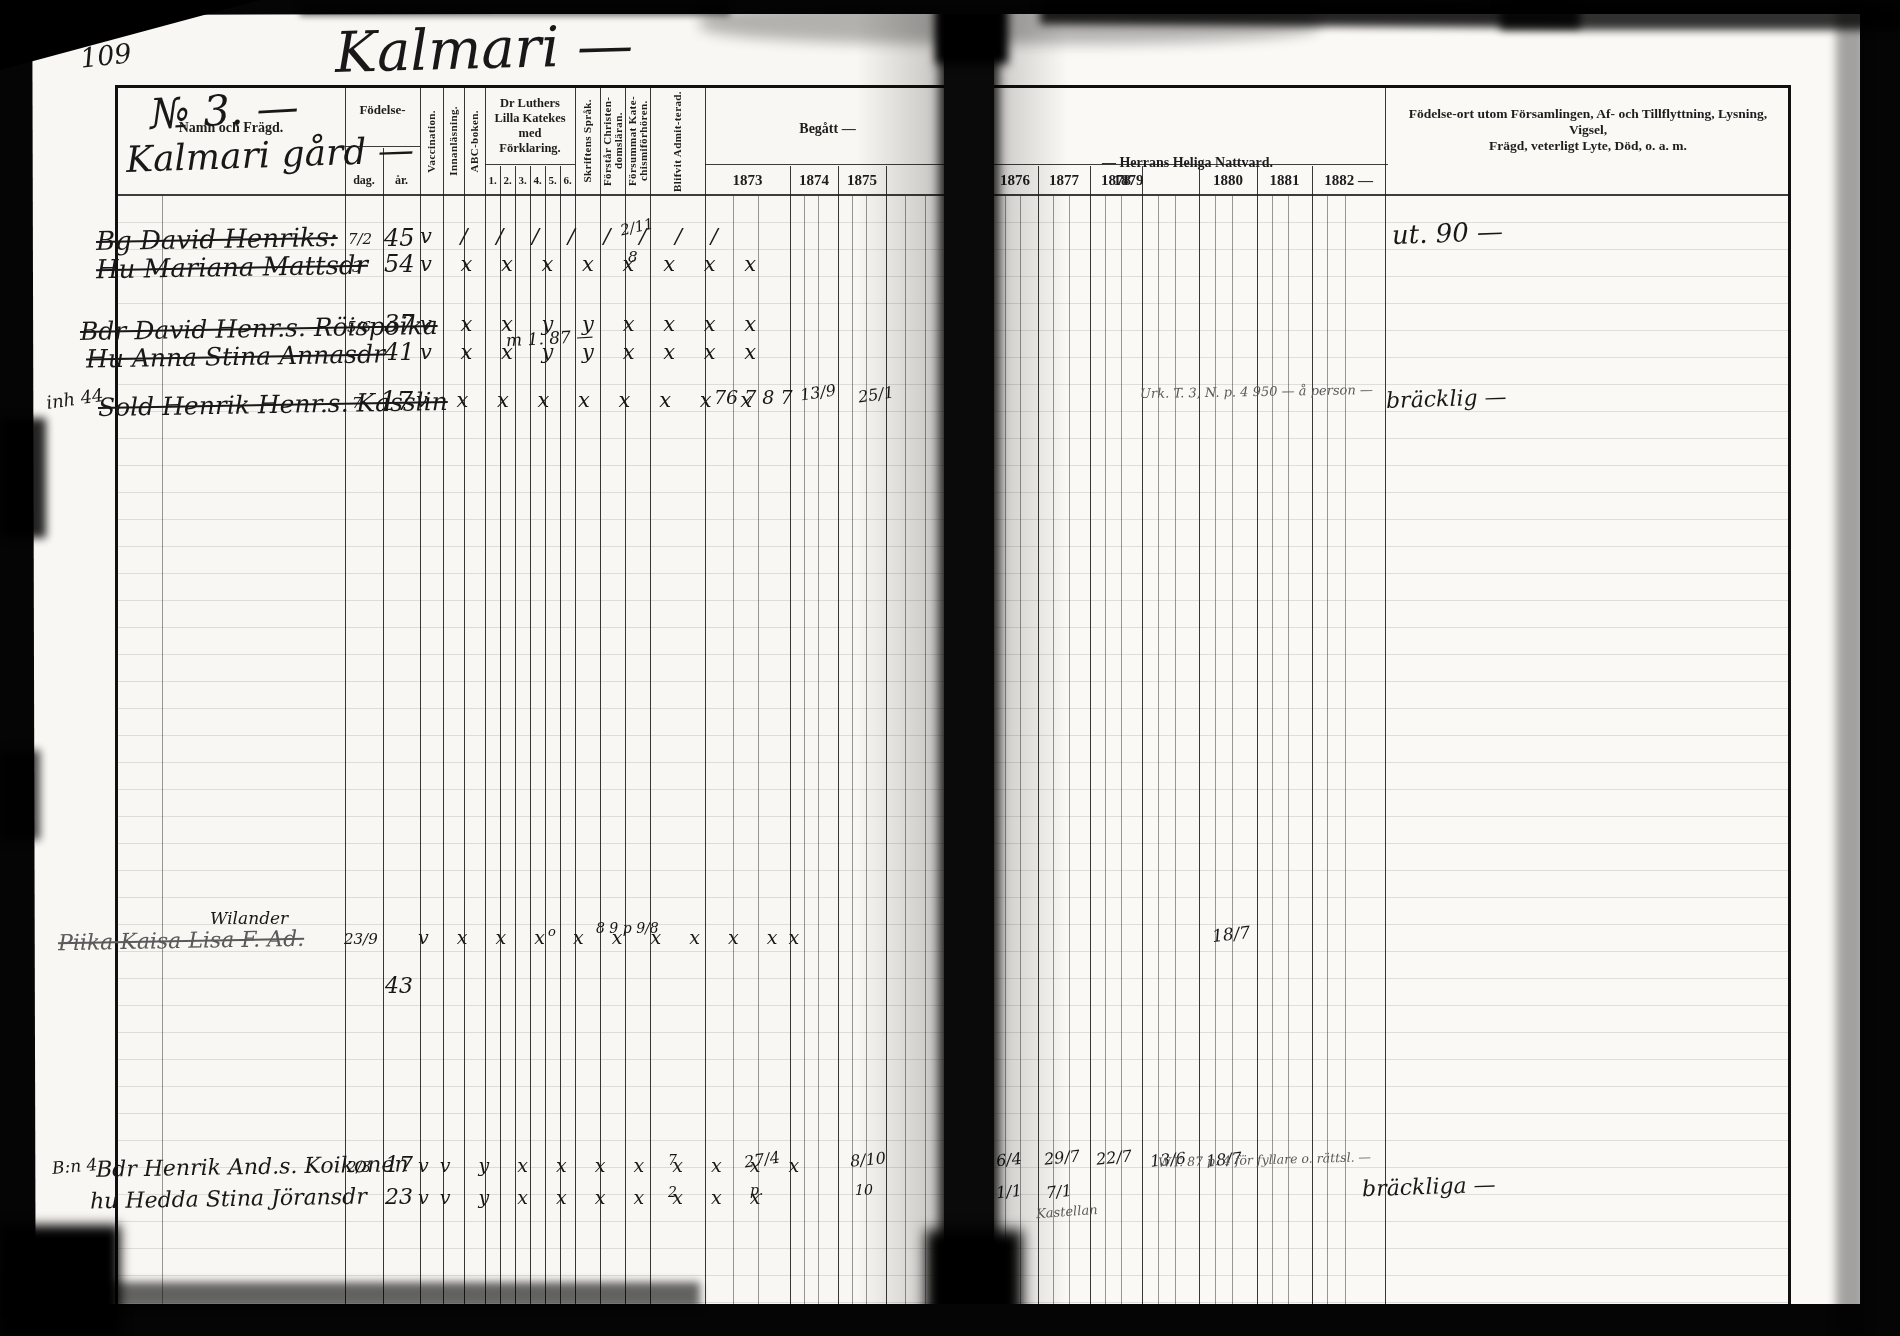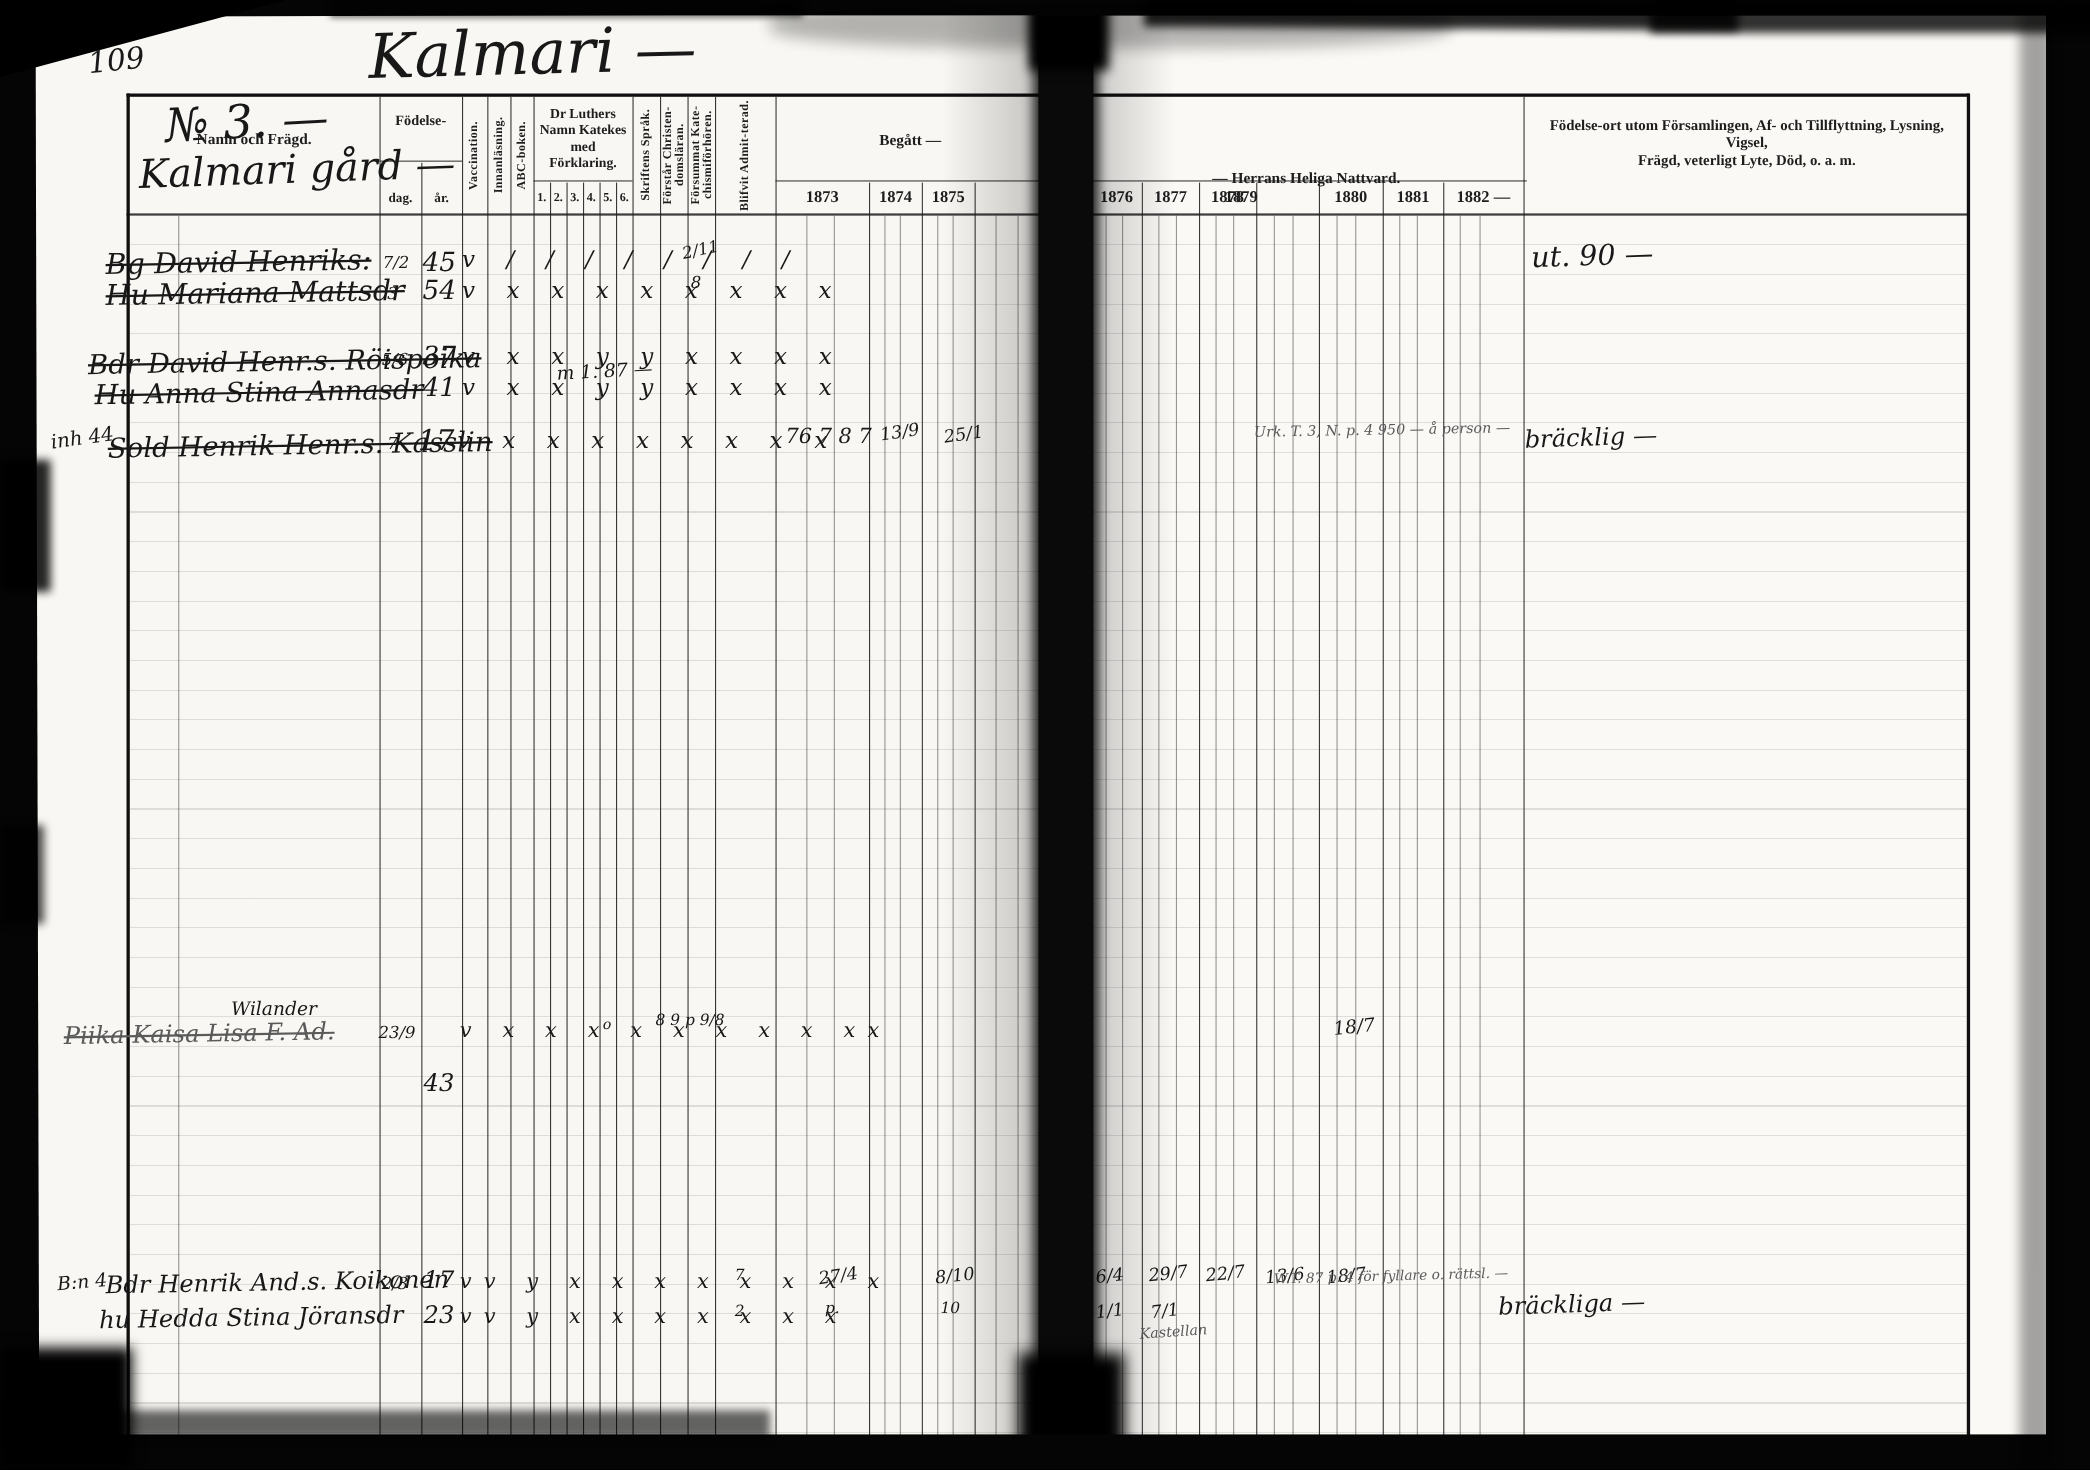--- a/index.html
+++ b/index.html
@@ -142,21 +142,21 @@
   <div class="vbox" style="left:420px;top:88px;width:23px;height:106px;">
       <span class="vtext">Vaccination.</span>
     </div>
   <div class="vbox" style="left:443px;top:88px;width:21px;height:106px;">
       <span class="vtext">Innanläsning.</span>
     </div>
   <div class="vbox" style="left:464px;top:88px;width:21px;height:106px;">
       <span class="vtext">ABC-boken.</span>
     </div>
 
-  <div class="pt ctr" style="left:487px;top:92px;width:86px;height:68px;font-size:12.5px;line-height:15px;">Dr Luthers Namn Katekes med Förklaring.</div>
+  <div class="pt ctr" style="left:487px;top:92px;width:86px;height:68px;font-size:12.5px;line-height:15px;">Dr Luthers Lilla Katekes med Förklaring.</div>
   <div class="pt ctr" style="left:485px;top:168px;width:15px;height:24px;font-size:11px;">1.</div>
   <div class="pt ctr" style="left:500px;top:168px;width:15px;height:24px;font-size:11px;">2.</div>
   <div class="pt ctr" style="left:515px;top:168px;width:15px;height:24px;font-size:11px;">3.</div>
   <div class="pt ctr" style="left:530px;top:168px;width:15px;height:24px;font-size:11px;">4.</div>
   <div class="pt ctr" style="left:545px;top:168px;width:15px;height:24px;font-size:11px;">5.</div>
   <div class="pt ctr" style="left:560px;top:168px;width:15px;height:24px;font-size:11px;">6.</div>
 
   <div class="vbox" style="left:575px;top:88px;width:25px;height:106px;">
       <span class="vtext">Skriftens Språk.</span>
     </div>

